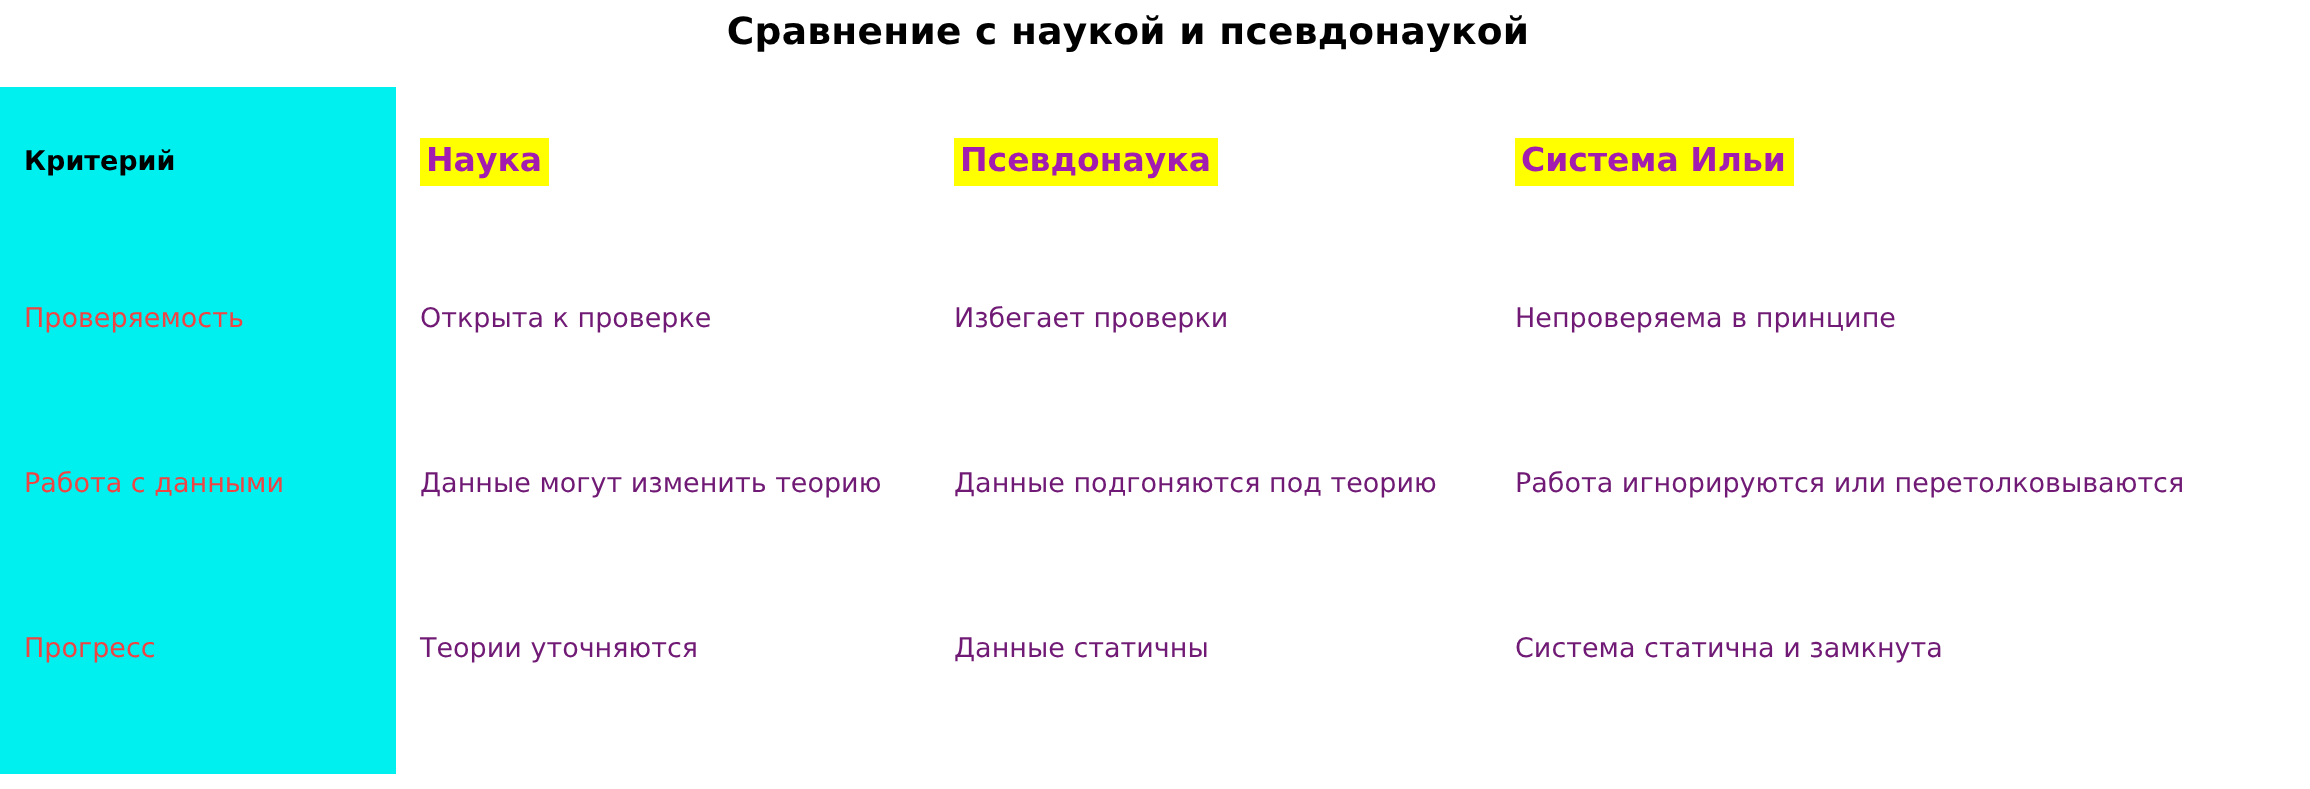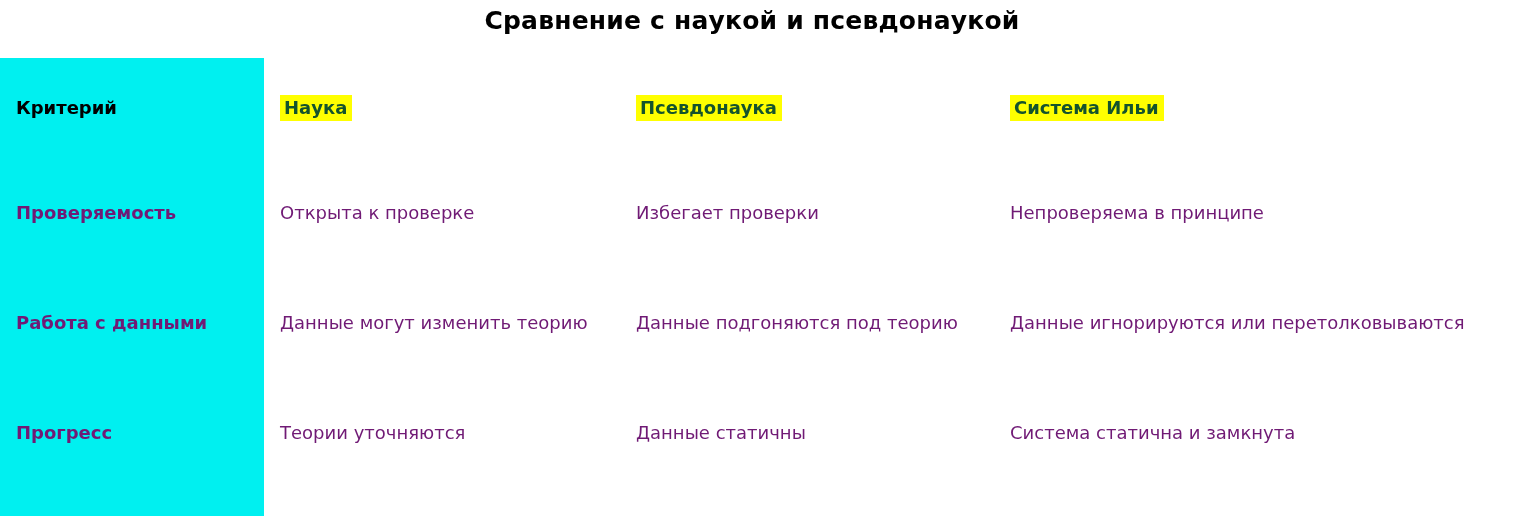--- a/index.html
+++ b/index.html
@@ -54,46 +54,46 @@
   }
   .col-crit { width: 264px; }
   .col-a    { width: 356px; }
   .col-b    { width: 374px; }
   .col-c    { width: 546px; }
 
   tr.head-row td { height: 68px; }
   tr.body-row td { height: 78px; }
 
   .crit-cell {
-    font-weight: bold;
+    font-weight: normal;
     font-size: 18px;
     padding-left: 16px;
-    color: #701a75;
+    color: #ef4444;
   }
   .crit-head {
     font-weight: bold;
     font-size: 18px;
     padding-left: 16px;
   }
   .val-cell {
     padding-left: 24px;
     font-size: 18px;
     color: #701a75;
   }
   .hl-wrap {
     padding-left: 24px;
   }
   .hl {
     background: #ffff00;
     font-weight: bold;
-    font-size: 18px;
+    font-size: 22px;
     padding: 3px 5px 3px 4px;
     display: inline-block;
     line-height: 1.15;
-    color: #14532d;
+    color: #a21caf;
   }
 </style>
 </head>
 <body>
 
 <div class="page">
 
   <div class="title">Сравнение с наукой и псевдонаукой</div>
 
   <div class="cyan-panel"></div>
@@ -124,21 +124,21 @@
         <td class="val-cell">Открыта к проверке</td>
         <td class="val-cell">Избегает проверки</td>
         <td class="val-cell">Непроверяема в принципе</td>
       </tr>
 
 
       <tr class="body-row">
         <td class="crit-cell">Работа с данными</td>
         <td class="val-cell">Данные могут изменить теорию</td>
         <td class="val-cell">Данные подгоняются под теорию</td>
-        <td class="val-cell">Данные игнорируются или перетолковываются</td>
+        <td class="val-cell">Работа игнорируются или перетолковываются</td>
       </tr>
 
 
       <tr class="body-row">
         <td class="crit-cell">Прогресс</td>
         <td class="val-cell">Теории уточняются</td>
         <td class="val-cell">Данные статичны</td>
         <td class="val-cell">Система статична и замкнута</td>
       </tr>
     </tbody>

